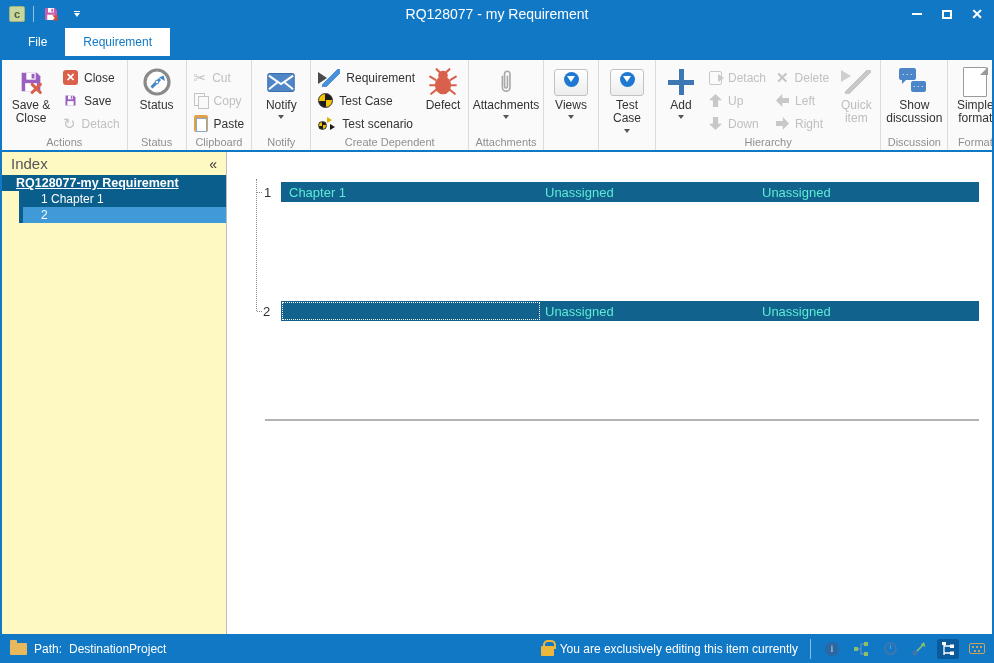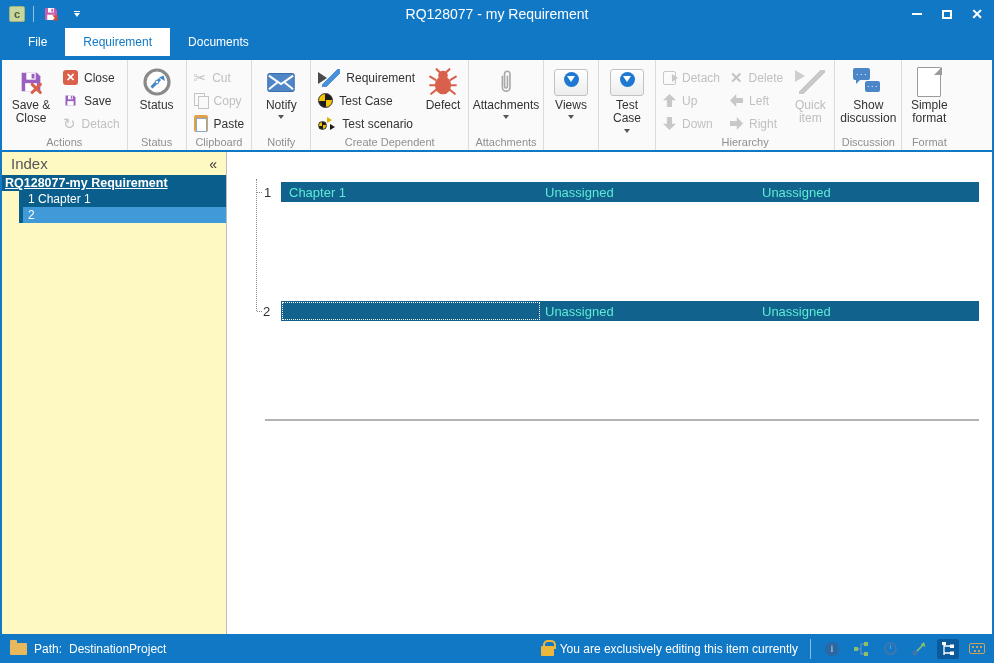--- a/index.html
+++ b/index.html
@@ -92,23 +92,23 @@
   .icon-req .flag { position:absolute; left:0; top:2px; width:0; height:0; border-top:6px solid transparent; border-bottom:6px solid transparent; border-left:9px solid #4a4a4a; }
   .icon-req .pen { position:absolute; left:4px; top:-1px; width:18px; height:18px;
                    background:linear-gradient(135deg, transparent 42%, #4a90d9 42% 62%, transparent 62%); }
 
   
   .content { flex:1; display:flex; min-height:0; }
   .sidebar { width:225px; border-right:1px solid #bdbdbd; display:flex; flex-direction:column; background:#fef9c3; }
   .sb-header { height:23px; display:flex; align-items:center; justify-content:space-between; padding:0 9px 0 9px; font-size:15px; color:#555; }
   .sb-collapse { font-size:14px; color:#333; cursor:pointer; }
   .tree-root { height:16px; background:#0a5e8c; color:#fff; font-size:12.5px; font-weight:bold; text-decoration:underline;
-               display:flex; align-items:center; padding-left:3px; white-space:nowrap; }
+               display:flex; align-items:center; padding-left:14px; white-space:nowrap; }
   .tree-child { height:16px; margin-left:17px; border-left:4px solid #0a5e8c; color:#fff; font-size:12px;
-                display:flex; align-items:center; padding-left:5px; }
+                display:flex; align-items:center; padding-left:18px; }
   .tree-child.normal { background:#0a5e8c; }
   .tree-child.selected { background:#3f9ad7; }
 
   .main { flex:1; position:relative; background:#fff; }
   .main-heading { position:absolute; left:23px; top:3px; font-size:19px; color:#2e75b6; }
   .tree-vline { position:absolute; left:29px; top:27px; height:132px; border-left:1px dotted #8a8a8a; }
   .tree-stub { position:absolute; left:30px; width:5px; border-top:1px dotted #8a8a8a; }
   .row-num { position:absolute; font-size:13px; color:#333; }
   .req-row { position:absolute; left:54px; right:13px; height:20px; background:#11638d; display:flex; align-items:stretch;
              color:#5eead4; font-size:13px; }
@@ -169,21 +169,20 @@
         </div>
       <div class="tb-btn">
           <div class="close-glyph">✕</div>
         </div>
     </div>
   </div>
 
   <div class="tabbar">
     <div class="tab">File</div>
     <div class="tab active">Requirement</div>
-    <div class="tab">Documents</div>
   </div>
   <div class="tab-underline"></div>
 
   <div class="ribbon">
 
     <div class="grp">
       <div class="grp-body">
         <div class="bigbtn">
           <div class="iconbox">
             <svg width="28" height="28" viewBox="0 0 24 24">
@@ -366,20 +365,27 @@
           </div>
           <span style="width:42px;">Test Case</span>
           <span class="dd-arrow"></span>
         </div>
       </div>
       <div class="grp-caption"></div>
     </div>
 
     <div class="grp">
       <div class="grp-body">
+        <div class="bigbtn" style="width:46px;">
+          <div class="iconbox">
+              <span class="icon-plus"></span>
+            </div>
+          <span>Add</span>
+          <span class="dd-arrow"></span>
+        </div>
         <div class="smallcol">
           <div class="smallbtn disabled">
             <span class="icon-detach"></span>
             <span>Detach</span>
           </div>
           <div class="smallbtn disabled">
             <span class="arrow-gray arrow-up"></span>
             <span>Up</span>
           </div>
           <div class="smallbtn disabled">

